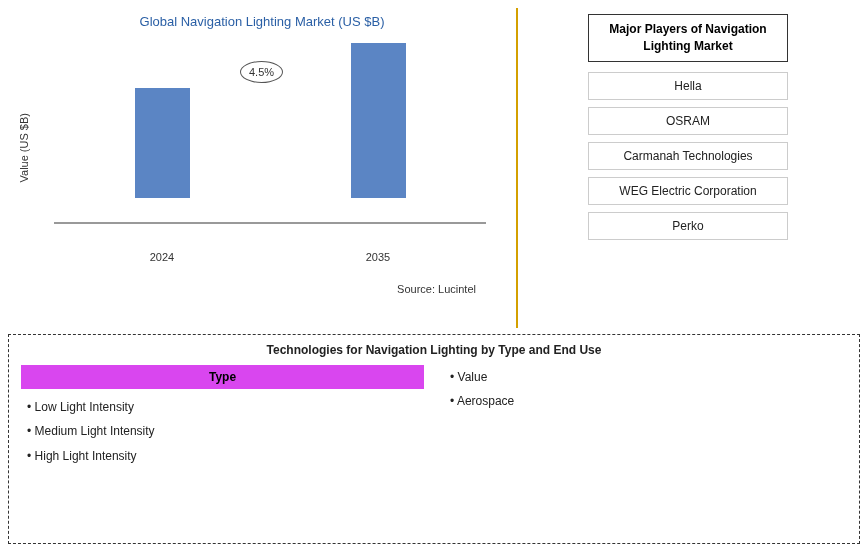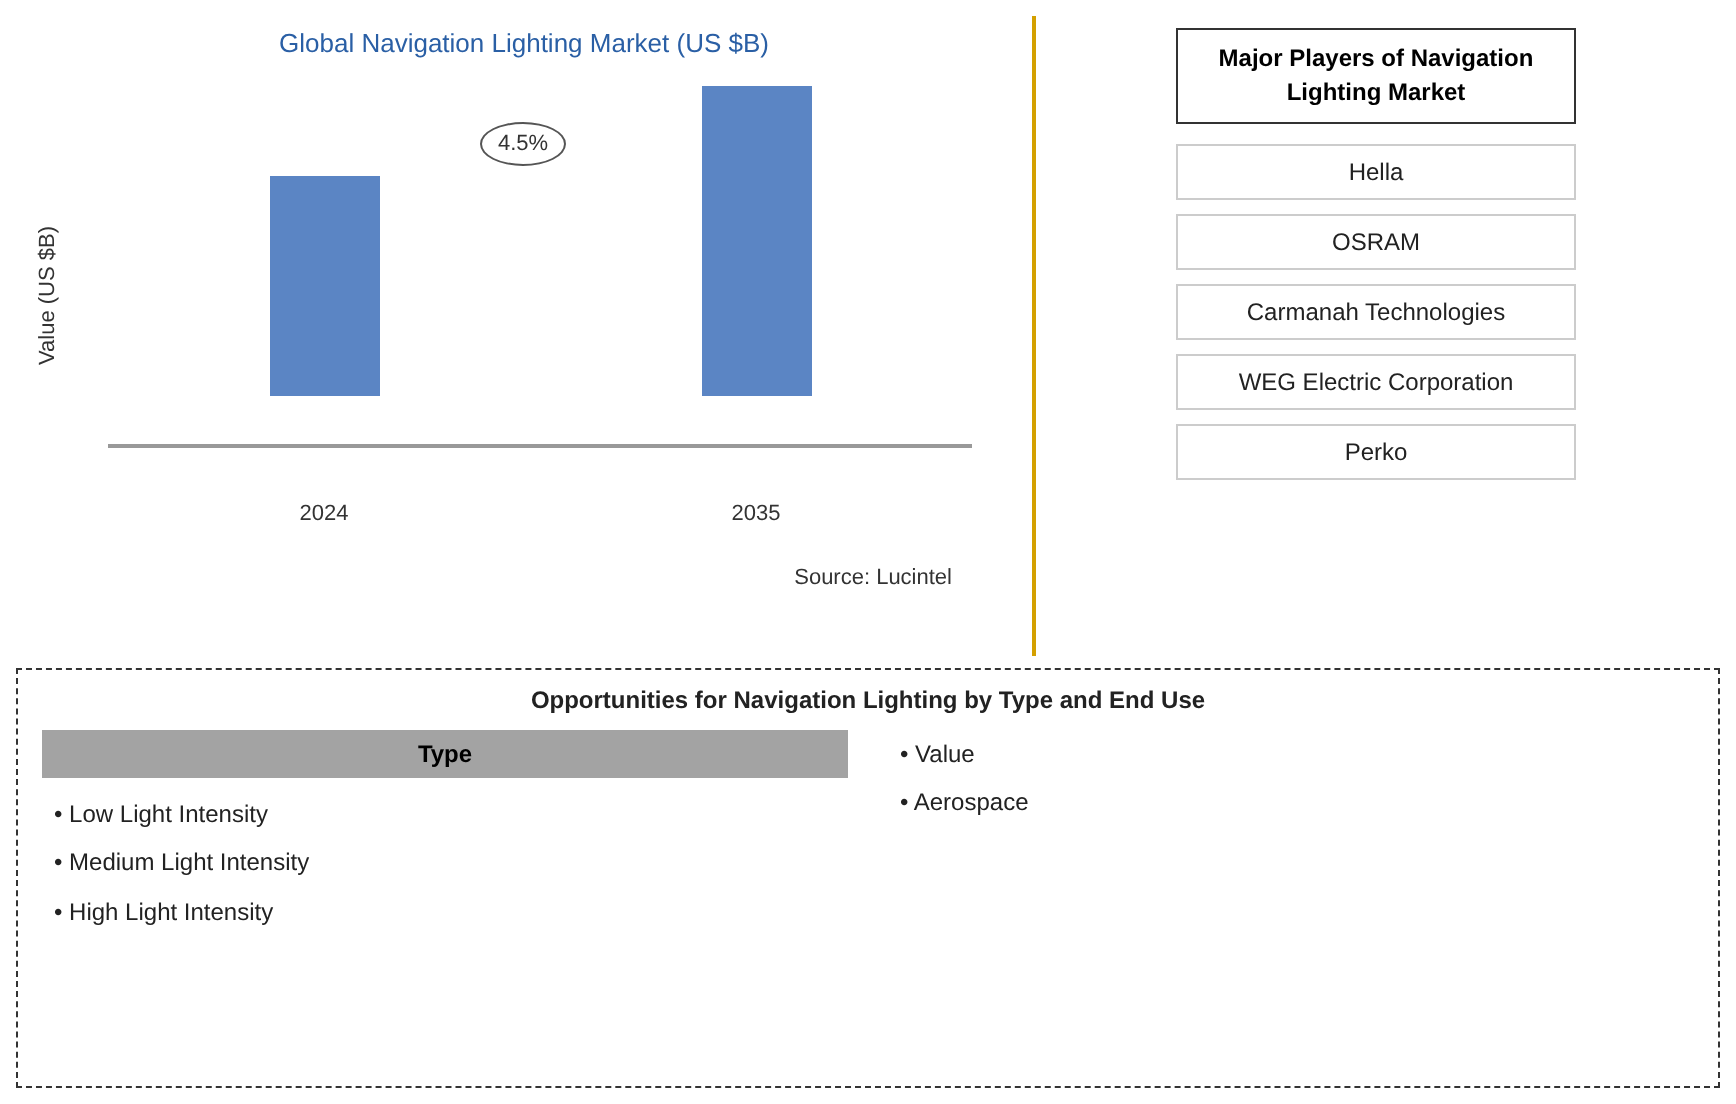--- a/index.html
+++ b/index.html
@@ -164,21 +164,21 @@
     }
     .opportunities-grid {
       display: flex;
       flex-direction: row;
       gap: 20px;
     }
     .opp-column {
       flex: 1;
     }
     .opp-header {
-      background-color: #a3a3a3;
+      background-color: #d946ef;
       text-align: center;
       font-weight: bold;
       font-size: 12px;
       padding: 5px 8px;
       margin-bottom: 6px;
     }
     .opp-item {
       font-size: 12px;
       color: #222;
       padding: 2px 0 2px 6px;
@@ -226,21 +226,21 @@
       <div class="players-title-box">Major Players of Navigation Lighting Market</div>
       <div class="player-box">Hella</div>
       <div class="player-box">OSRAM</div>
       <div class="player-box">Carmanah Technologies</div>
       <div class="player-box">WEG Electric Corporation</div>
       <div class="player-box">Perko</div>
     </div>
   </div>
 
   <div class="bottom-section">
-    <div class="opportunities-title">Opportunities for Navigation Lighting by Type and End Use</div>
+    <div class="opportunities-title">Technologies for Navigation Lighting by Type and End Use</div>
     <div class="opportunities-grid">
       <div class="opp-column">
         <div class="opp-header">Type</div>
         <div class="opp-item">Low Light Intensity</div>
         <div class="opp-item">Medium Light Intensity</div>
         <div class="opp-item">High Light Intensity</div>
       </div>
       <div class="opp-column">
         <div class="opp-item">Value</div>
         <div class="opp-item">Aerospace</div>

